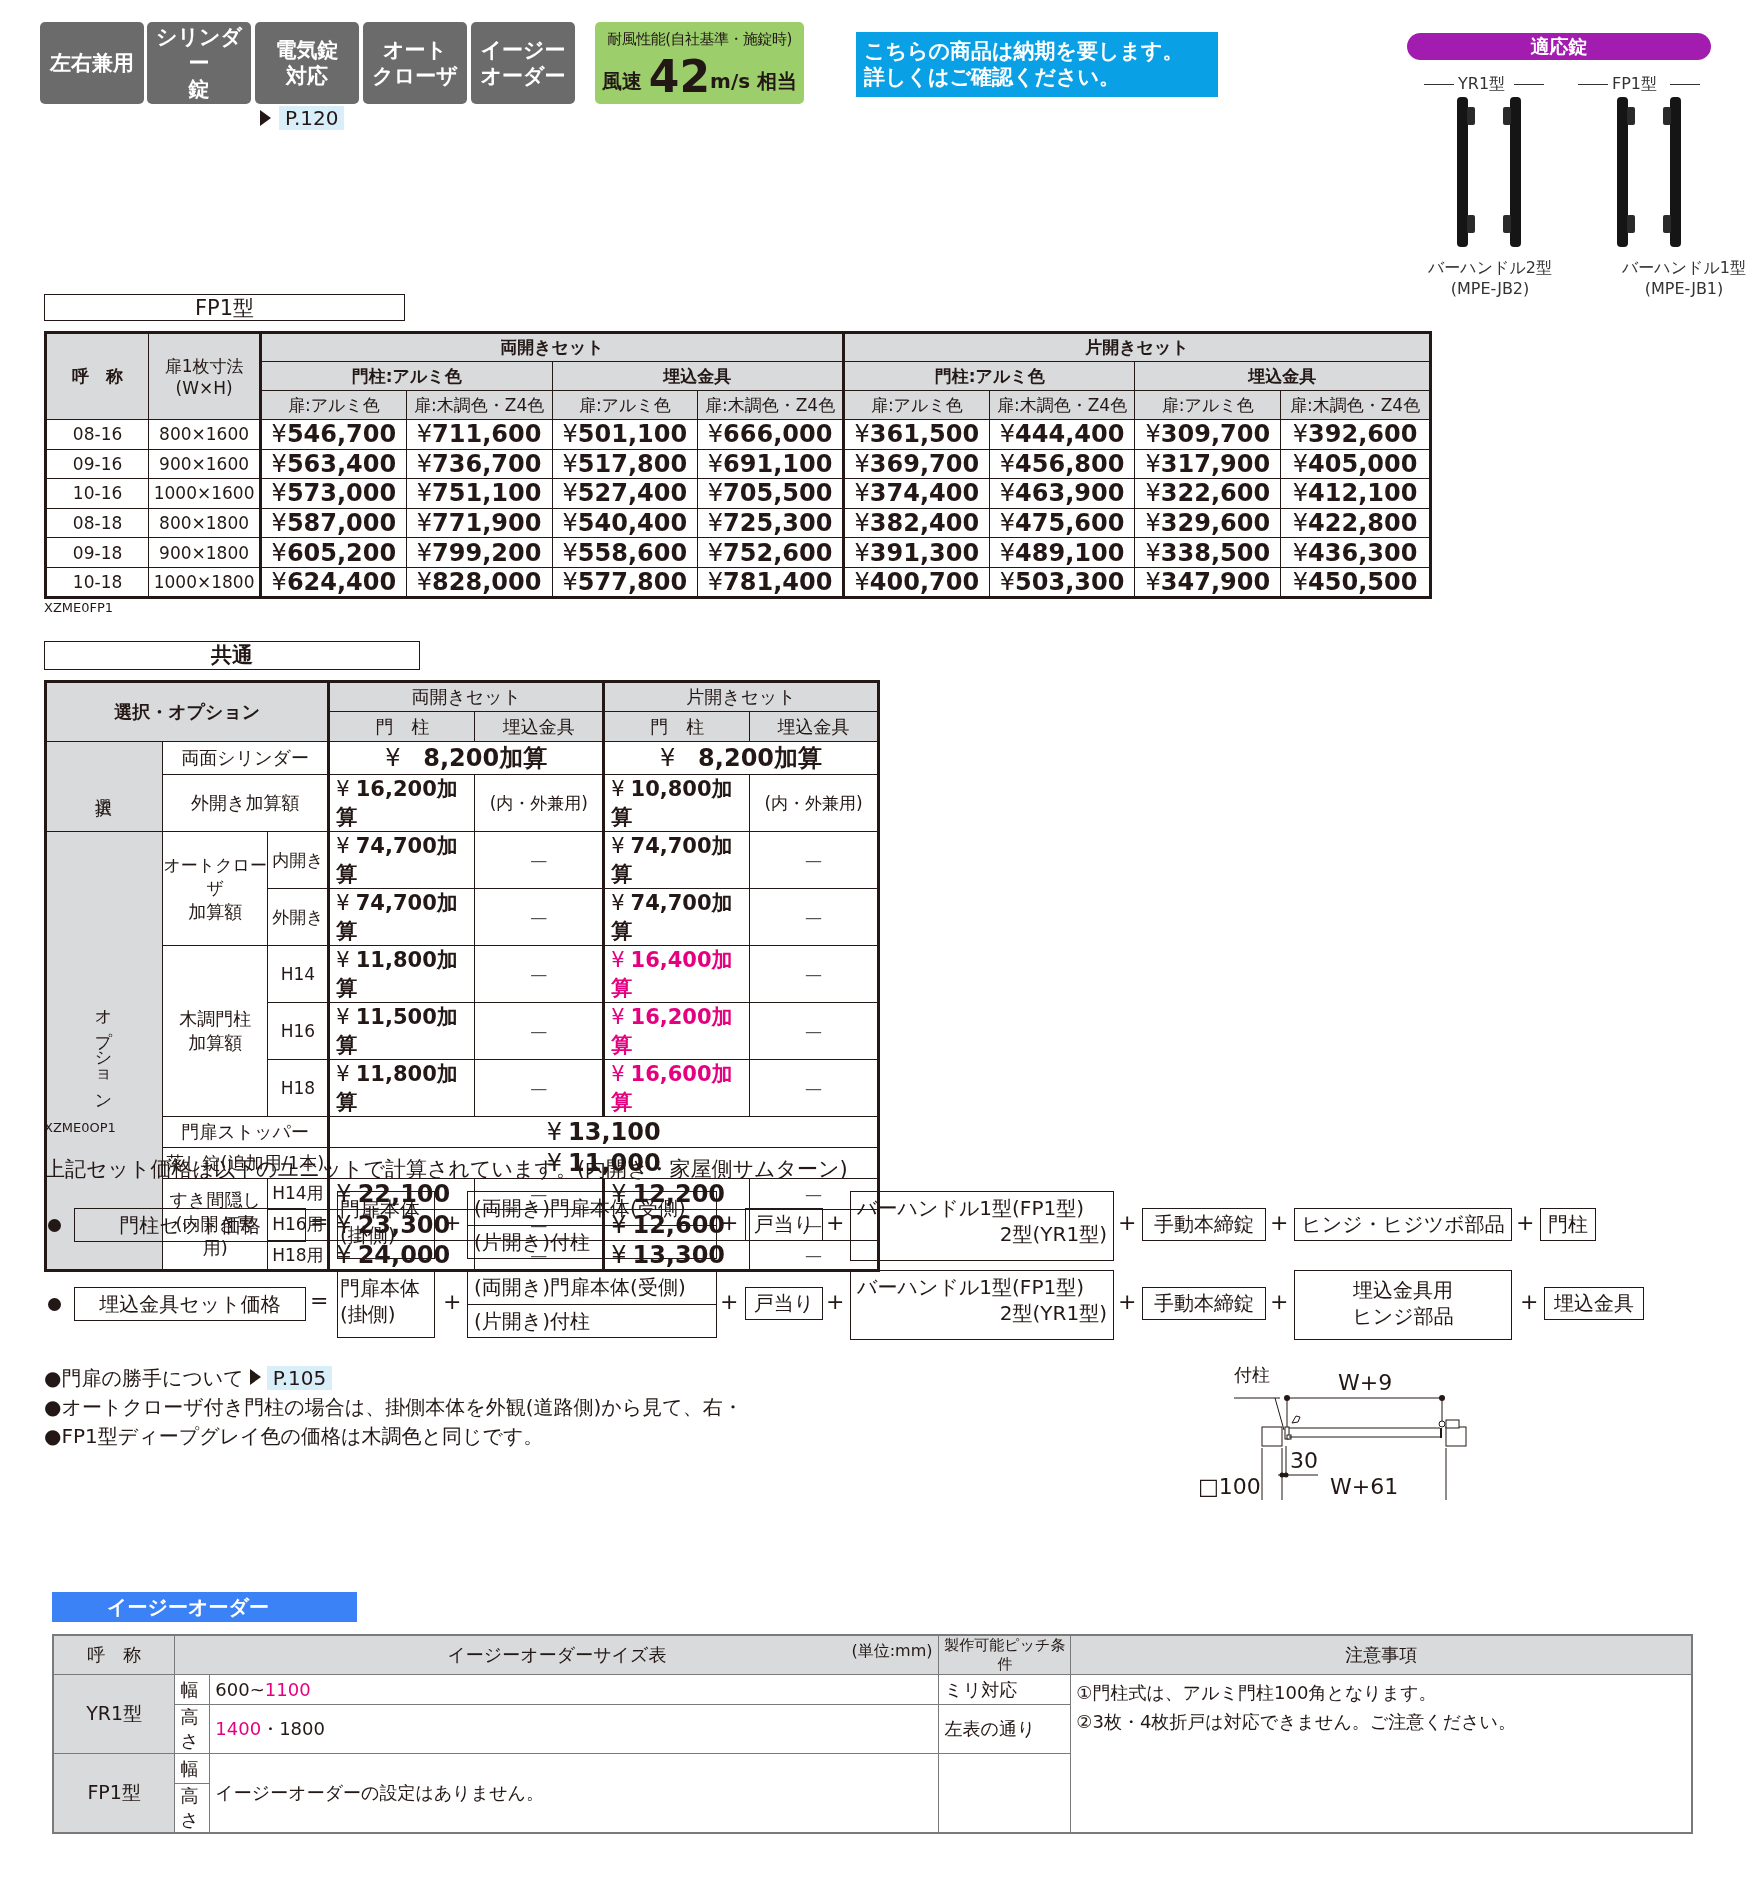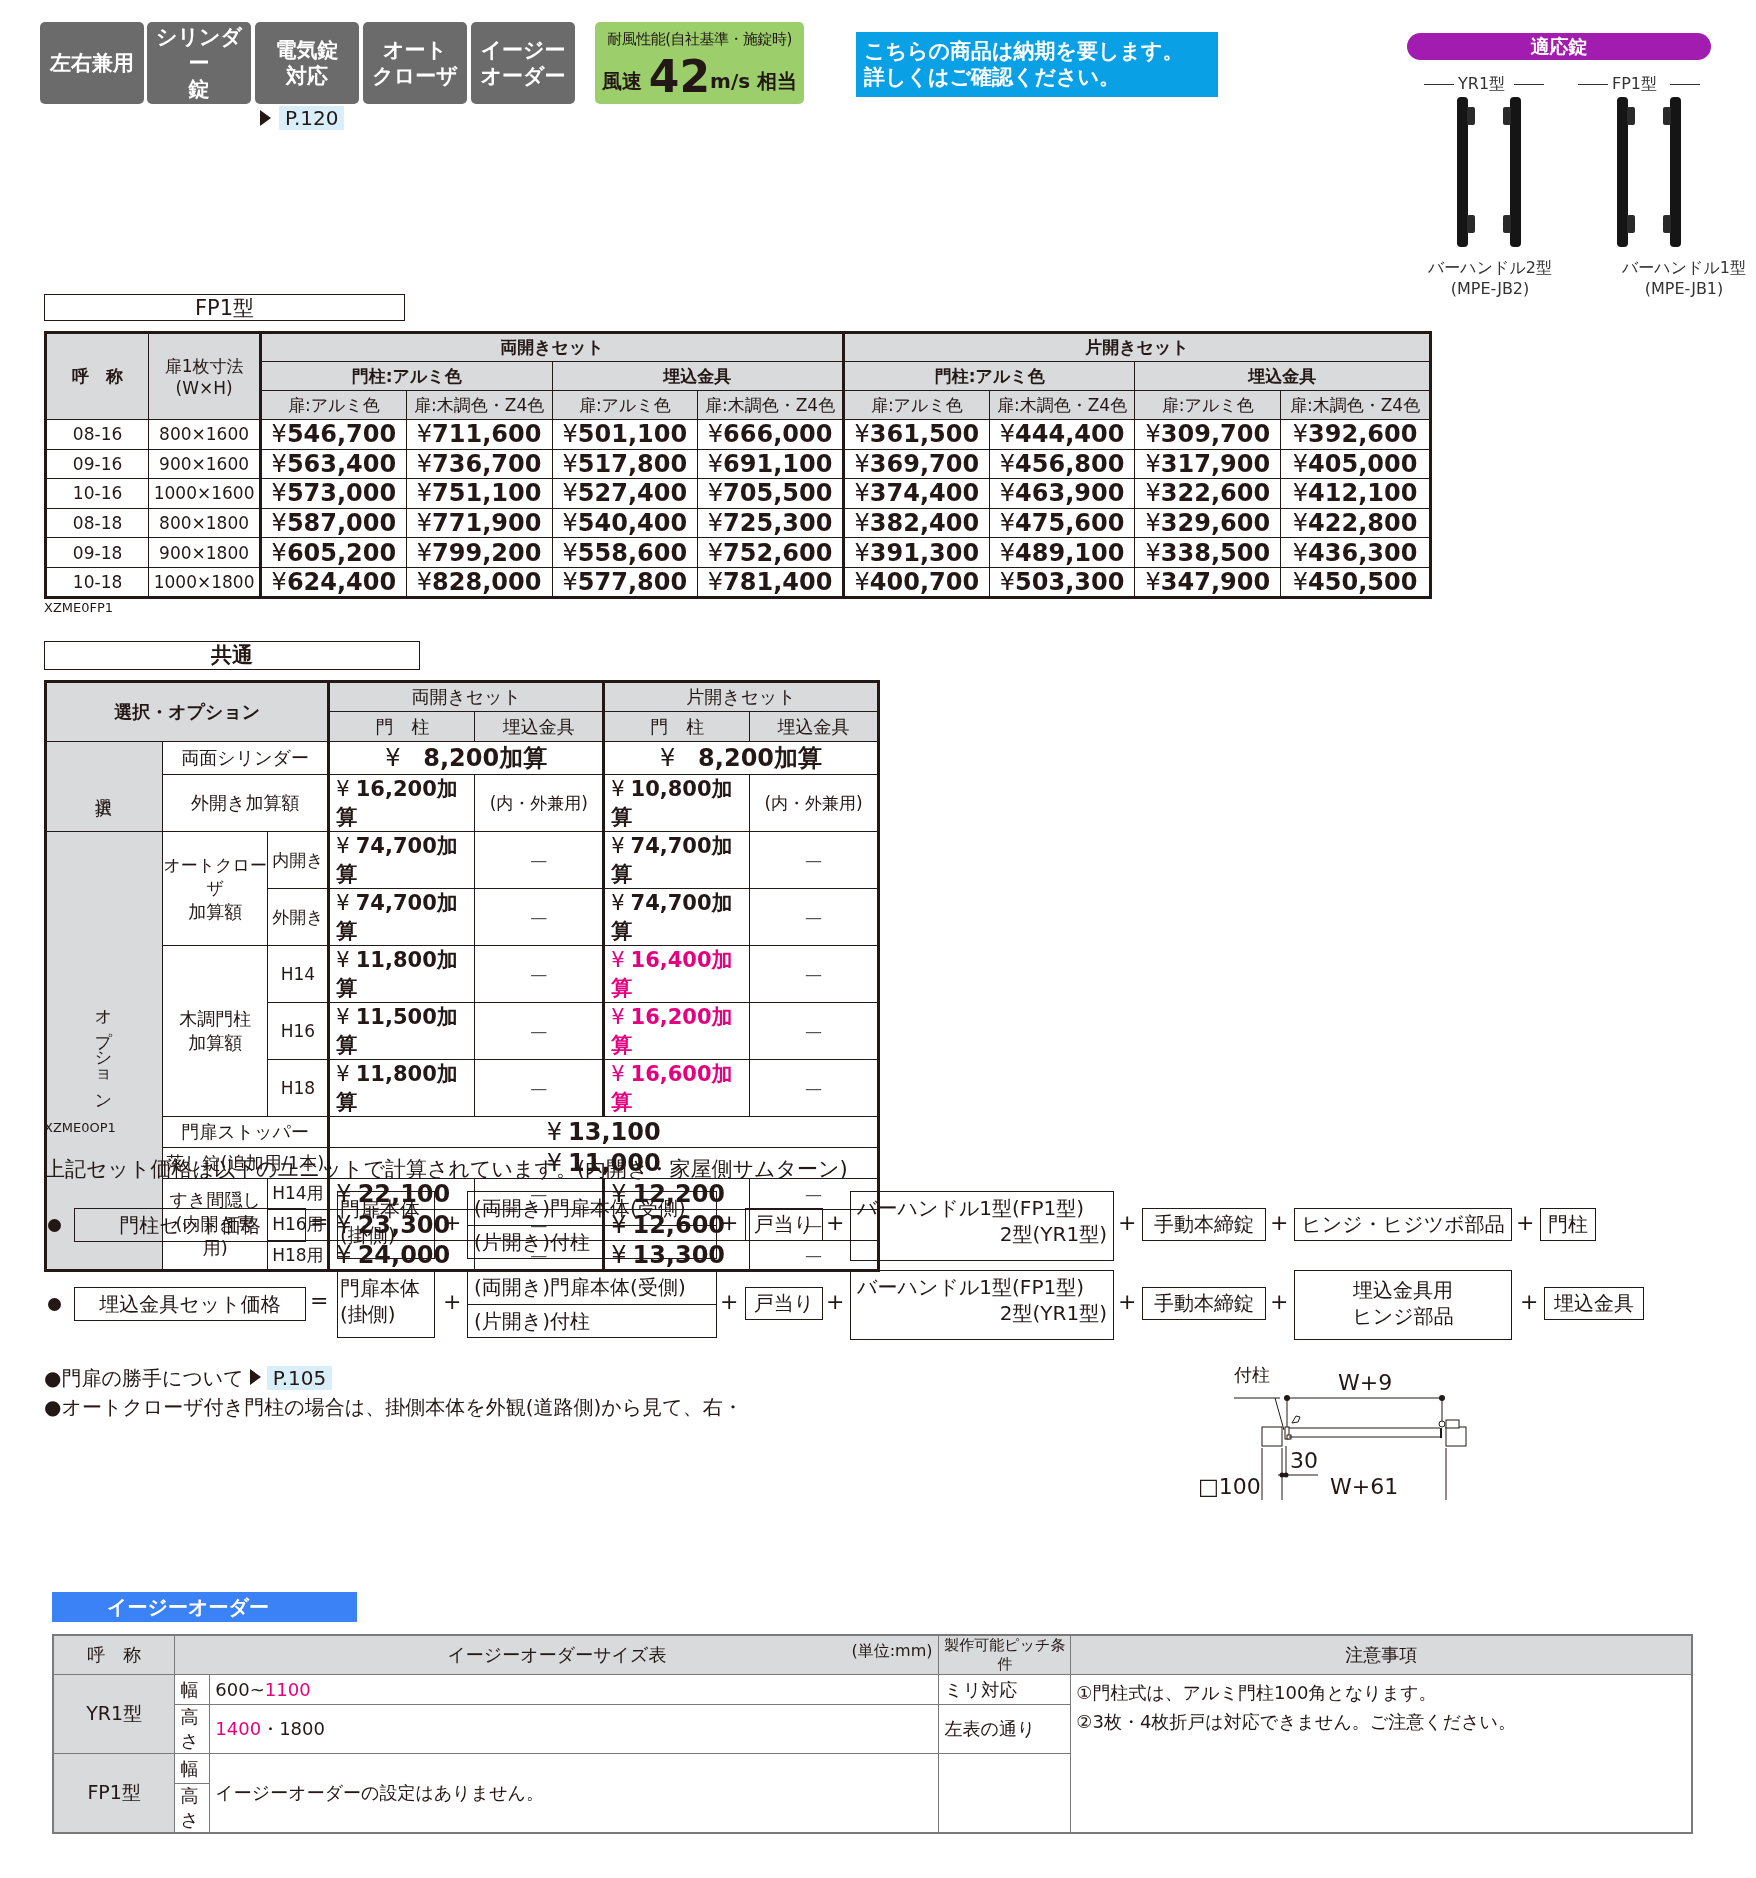--- a/index.html
+++ b/index.html
@@ -435,20 +435,21 @@
 <div class="fbox" style="left:1294px;top:1270px;width:218px;height:70px;text-align:center;padding-top:6px;">
     <div>埋込金具用</div>
     <div>ヒンジ部品</div>
   </div>
 <div class="op" style="left:1520px;top:1289px;">+</div>
 <div class="fbox" style="left:1544px;top:1287px;width:100px;height:33px;text-align:center;line-height:31px;">埋込金具</div>
 
 <div class="notes">
   <div><span>●門扉の勝手について</span><span class="tri"></span><span class="pg">P.105</span></div>
   <div>●オートクローザ付き門柱の場合は、掛側本体を外観(道路側)から見て、右・</div>
+  <div>●FP1型ディープグレイ色の価格は木調色と同じです。</div>
 </div>
 
 <div class="abs" style="left:1170px;top:1350px;width:300px;height:150px;">
   <svg width="300" height="150" viewBox="0 0 300 150">
     <line x1="64" y1="48" x2="110" y2="48" stroke="#231815" stroke-width="1"></line>
     <line x1="105" y1="48" x2="114" y2="80" stroke="#231815" stroke-width="1"></line>
     <circle cx="117" cy="48" r="3" fill="#231815"></circle>
     <circle cx="272" cy="48" r="3" fill="#231815"></circle>
     <line x1="117" y1="48" x2="272" y2="48" stroke="#231815" stroke-width="1"></line>
     <line x1="117" y1="48" x2="117" y2="78" stroke="#231815" stroke-width="1"></line>

